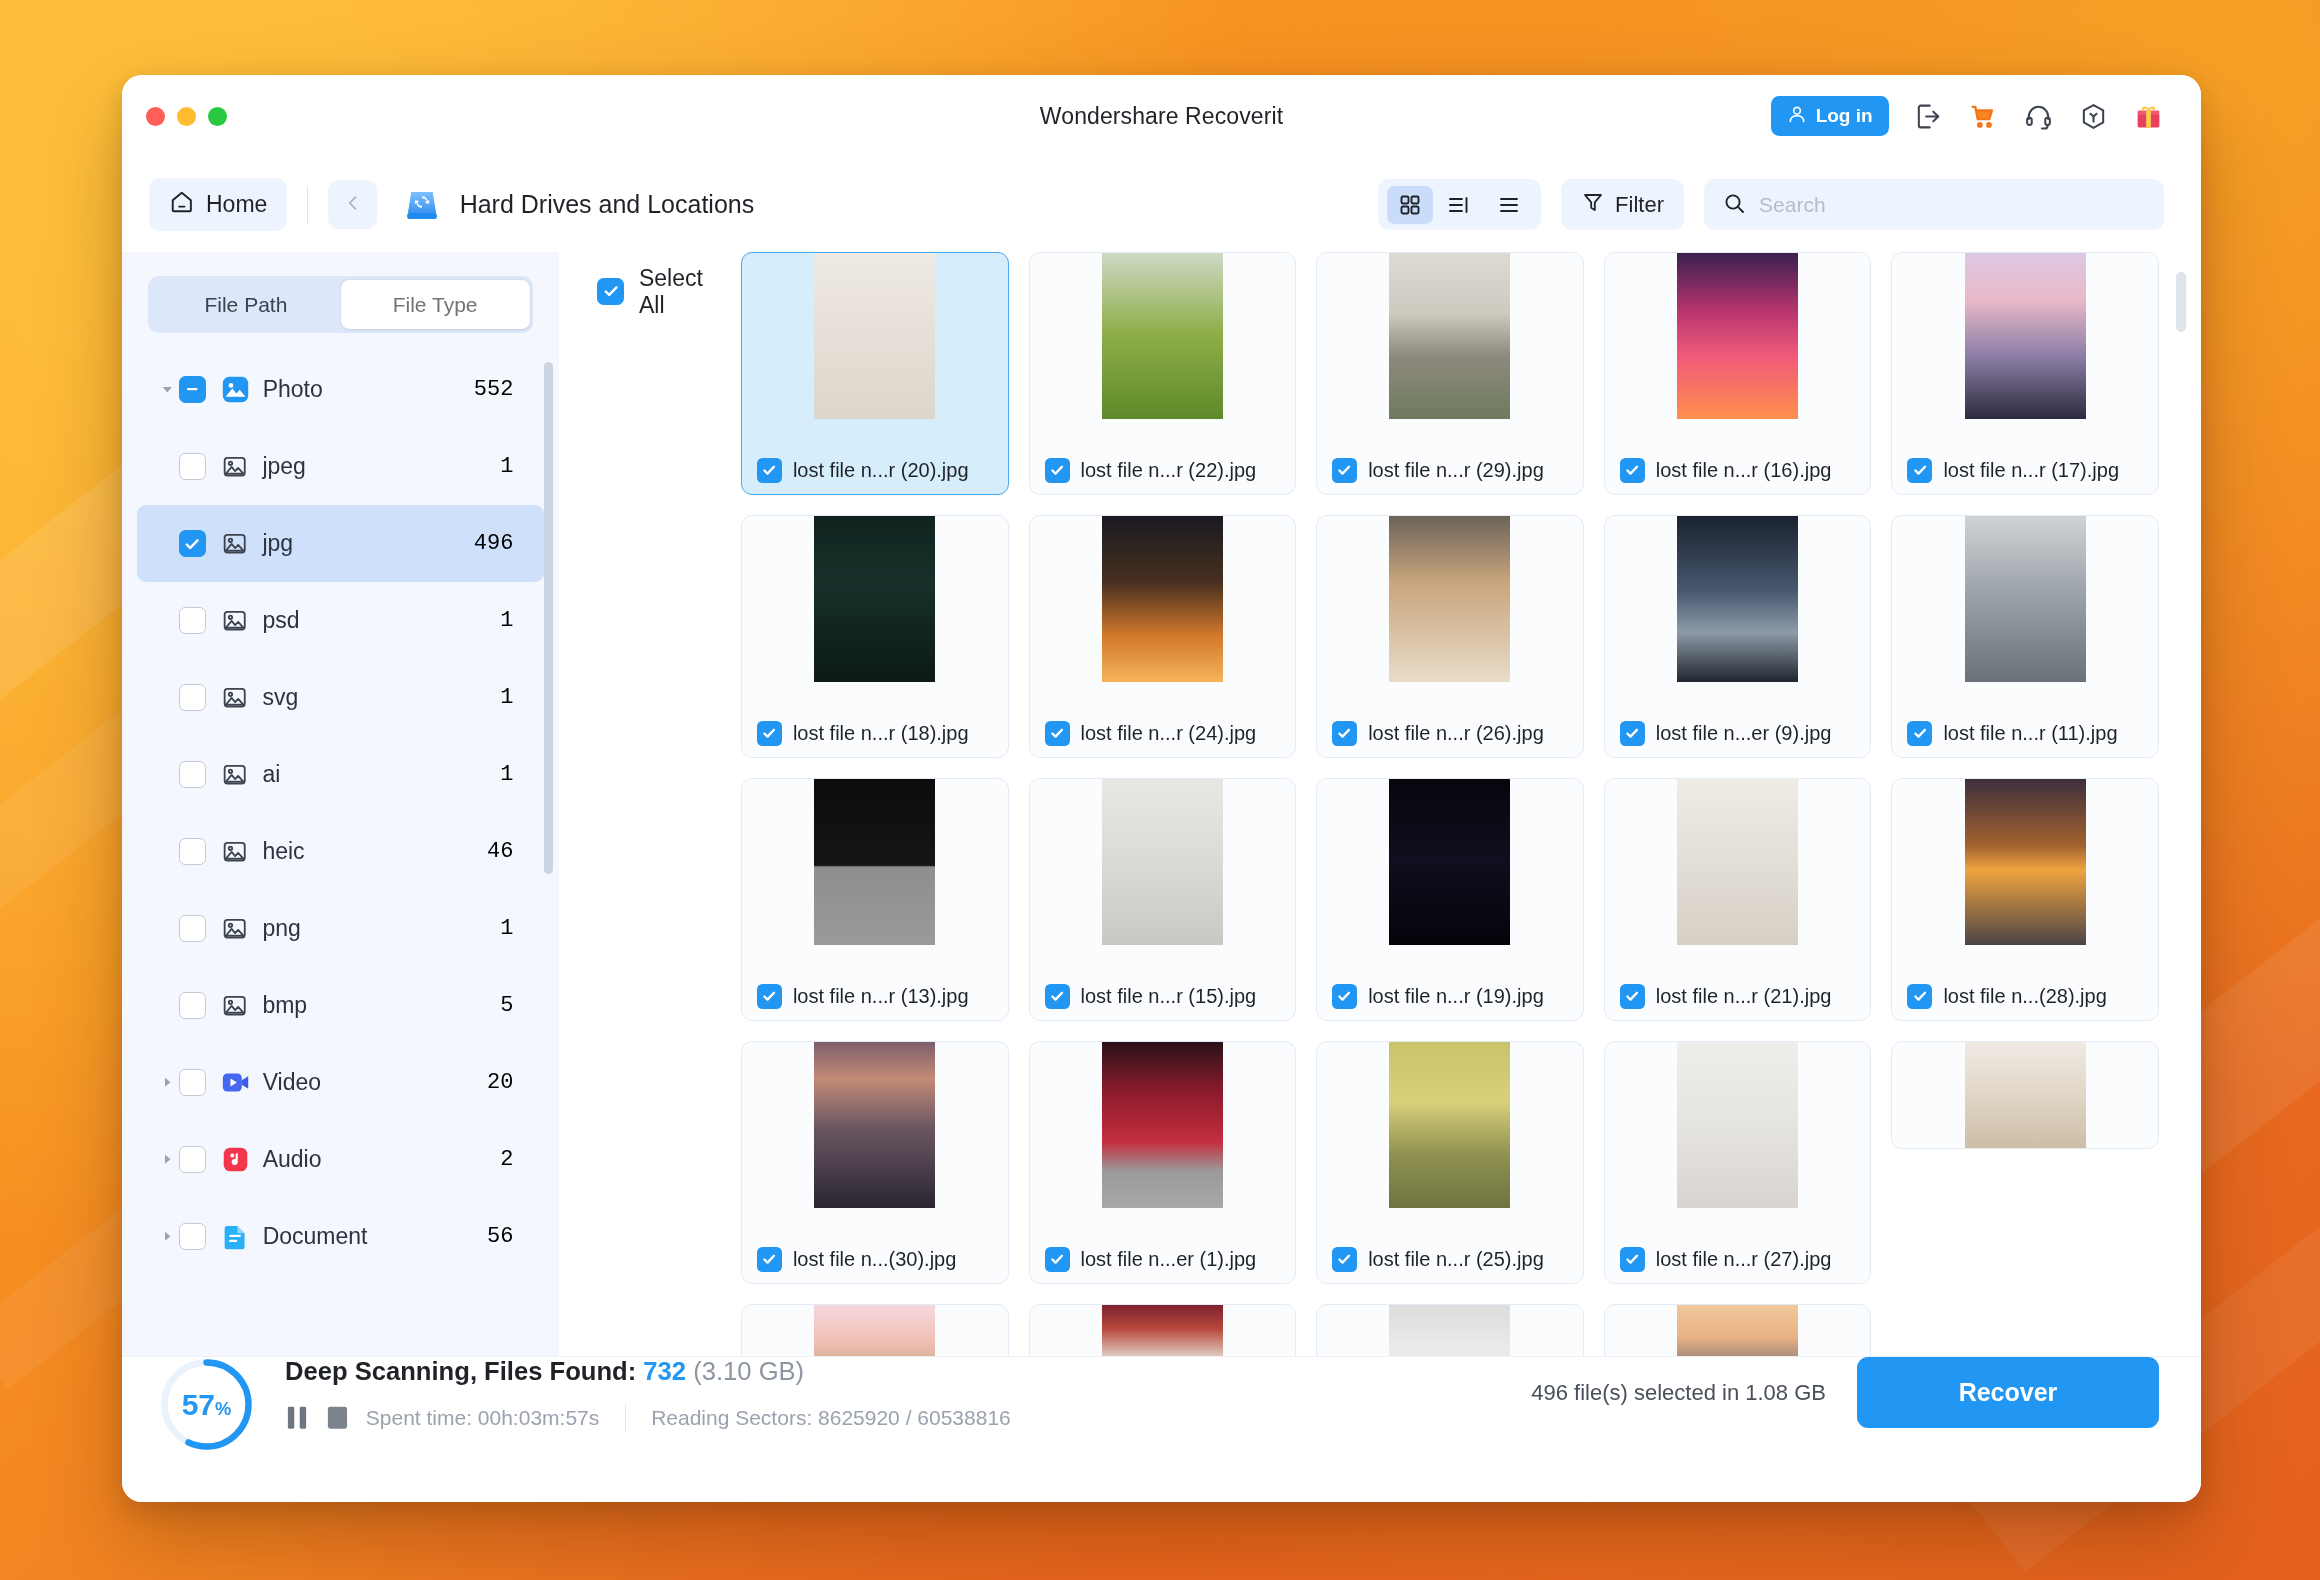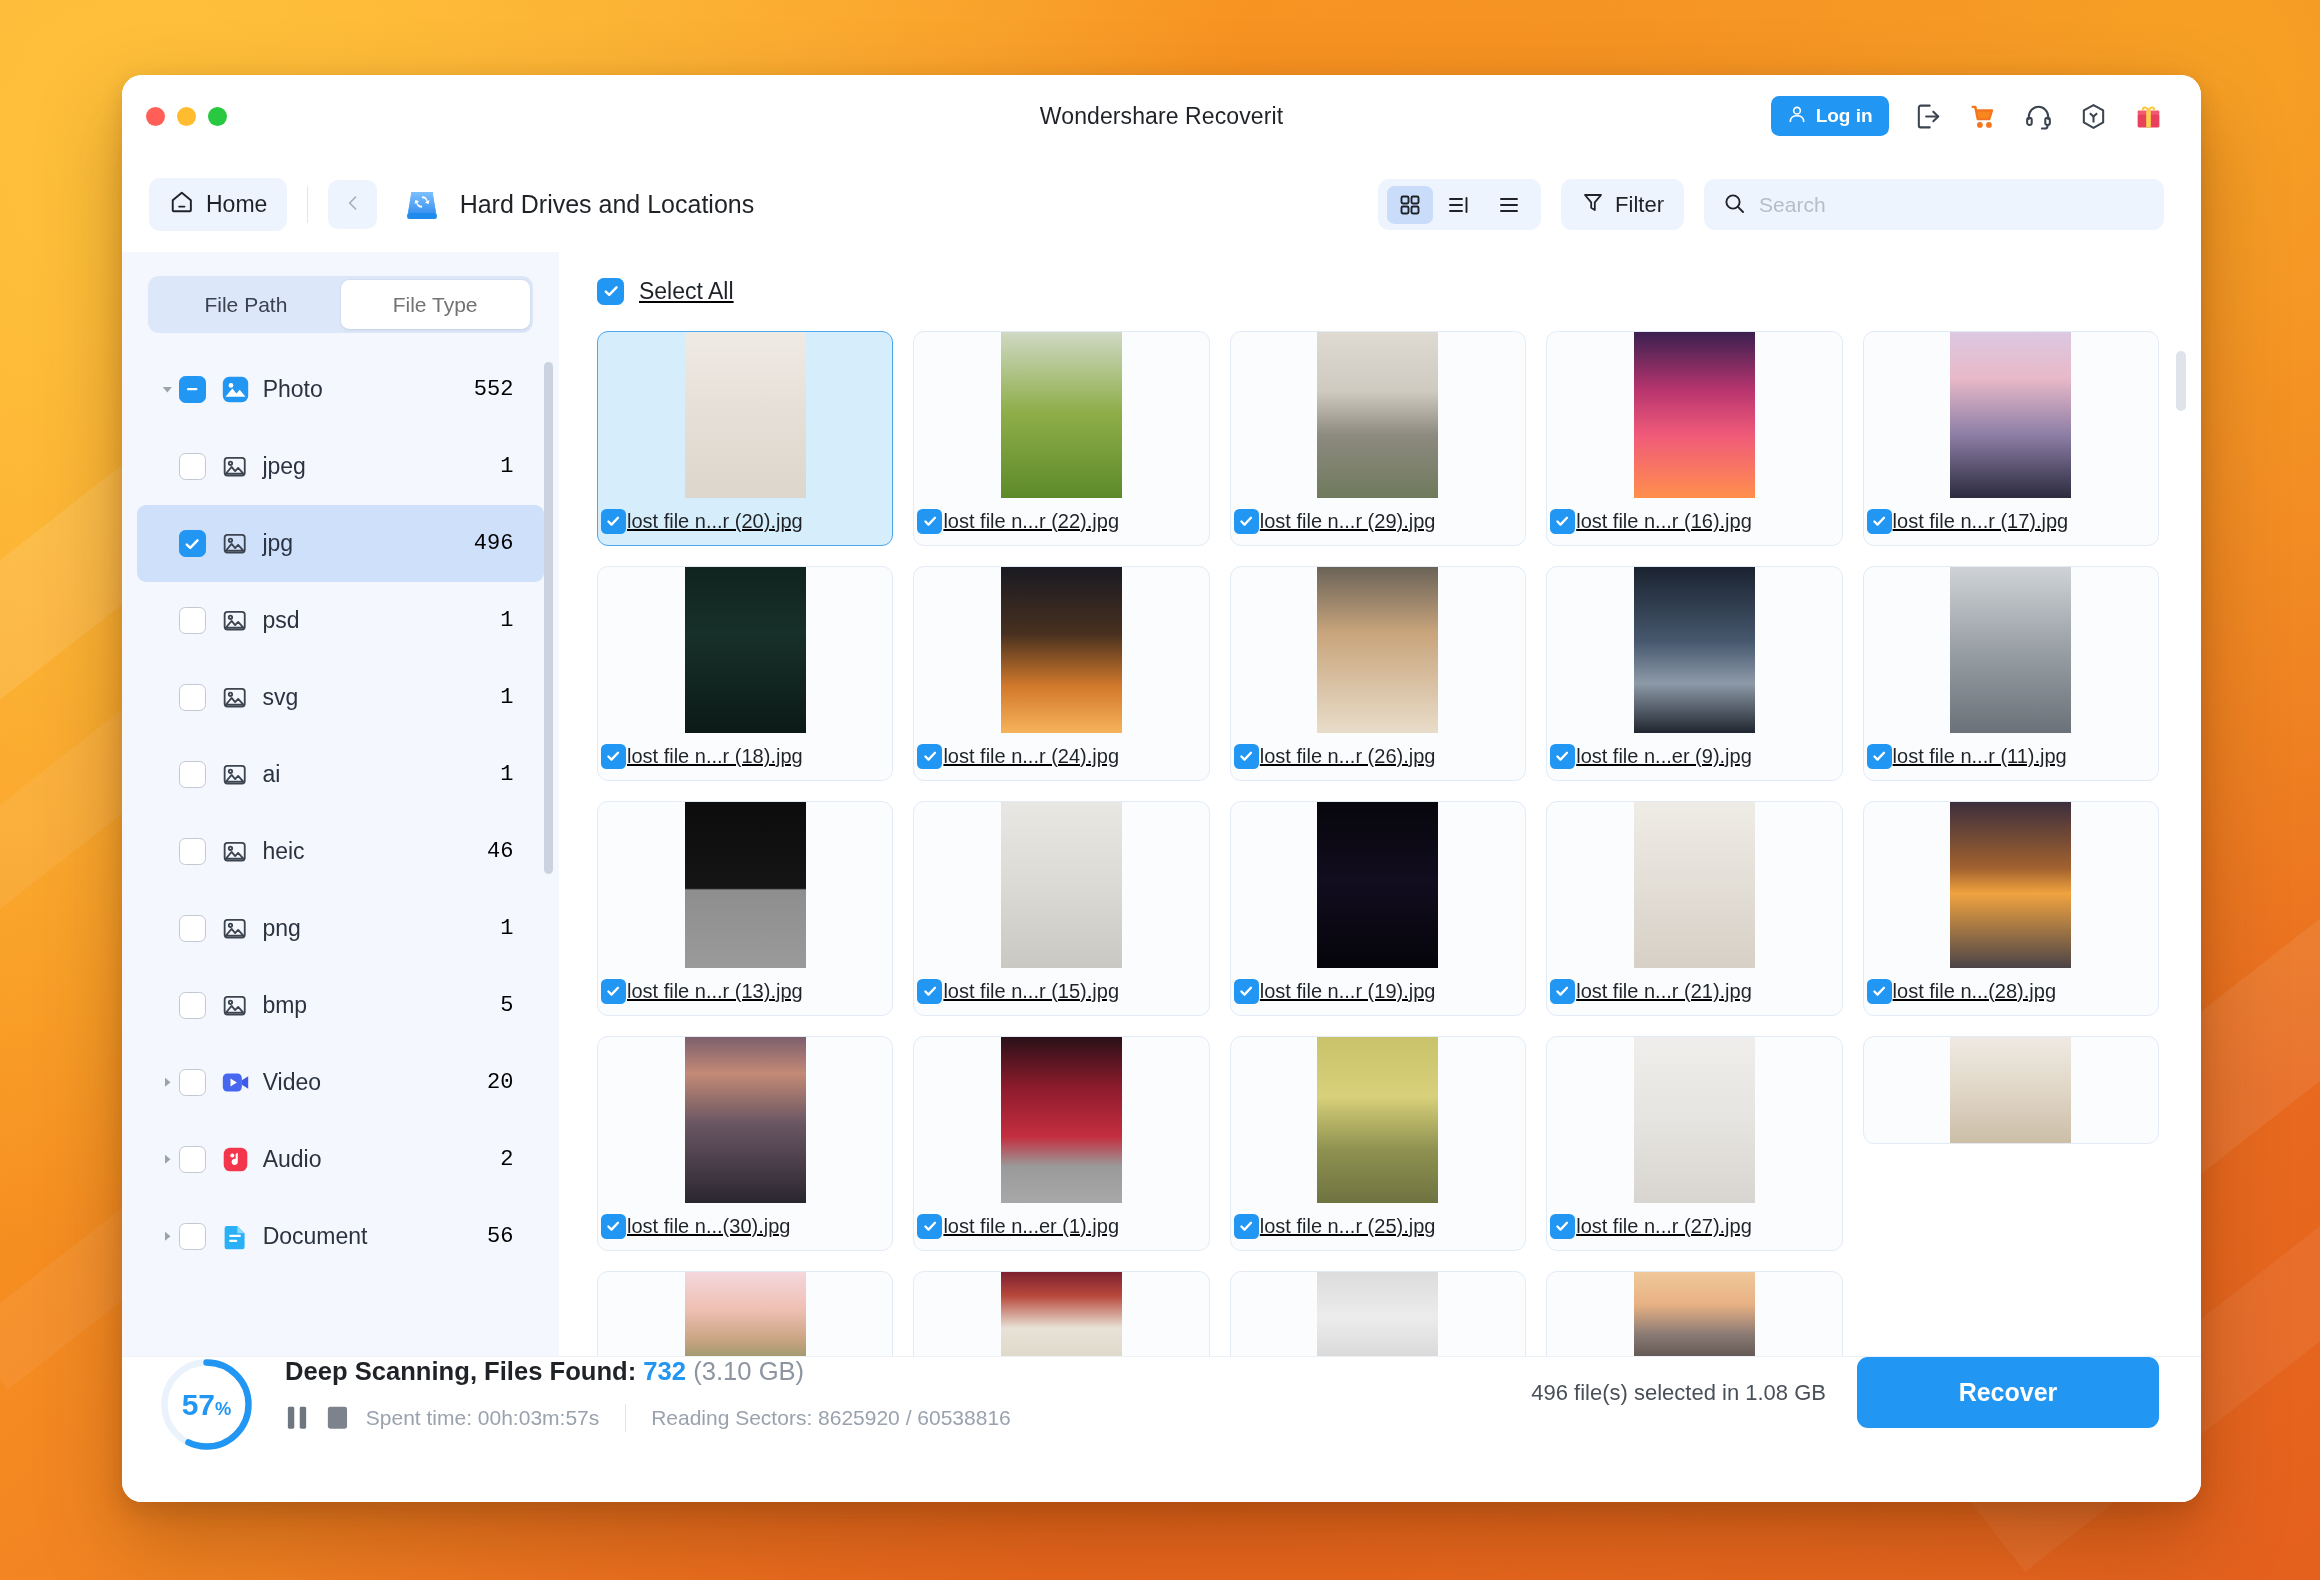--- a/index.html
+++ b/index.html
@@ -147,41 +147,41 @@
   .tree-count { margin-left: auto; font-size: 22px; color: #000000; font-family: Liberation Mono, monospace; }
   .tree-indent { padding-left: 42px; }
   .tree-indent2 { padding-left: 18.3px; }
 
   .side-scroll {
     position: absolute; right: 6.4px; top: 110px; width: 8.2px; height: 512px;
     background: #ccd3e0; border-radius: 4.6px;
   }
 
   
-  .content { flex: 1; min-width: 0; display: flex; flex-direction: column; background: #fff; position: relative; text-decoration: underline; }
+  .content { flex: 1; min-width: 0; display: flex; flex-direction: row; background: #fff; position: relative; }
   .selectall {
     display: flex; align-items: center; gap: 14.6px;
     height: 79px; flex: 0 0 79px; padding-left: 38px;
   }
   .selectall .lbl { font-size: 23px; color: #1f2328; }
 
   .grid-wrap { flex: 1; min-height: 0; overflow: hidden; position: relative; padding: 0 42px 0 38px; }
   .grid { display: grid; grid-template-columns: repeat(5, 1fr); gap: 20px 20px; }
   .tile {
     border: 1.4px solid #e3ebf7; border-radius: 11px;
     background: #fbfcfe; overflow: hidden;
     display: flex; flex-direction: column; cursor: pointer;
   }
   .tile.selected { border-color: #4aa8f0; border-width: 1.8px; background: #d6eefc; }
   .thumb {
     height: 166px; display: flex; align-items: center; justify-content: center;
     overflow: hidden;
   }
   .thumb .pic { width: 121px; height: 166px; background-size: cover; background-position: center; }
-  .tile-foot { display: flex; align-items: center; gap: 1px; padding: 11px 0 11px 3px; }
+  .tile-foot { display: flex; align-items: center; gap: 11px; padding: 11px 0 11px 15px; margin-top: 28px; }
   .tile-name { font-size: 20px; color: #1f2328; white-space: nowrap; }
   .cb-sm {
     width: 25px; height: 25px; border-radius: 5.5px; flex: 0 0 25px;
     background: #2196f3; display: flex; align-items: center; justify-content: center;
   }
   .grid-scroll {
     position: absolute; right: 14.6px; top: 20px; width: 10px; height: 60px;
     background: #dfe3ea; border-radius: 5.5px;
   }
 

